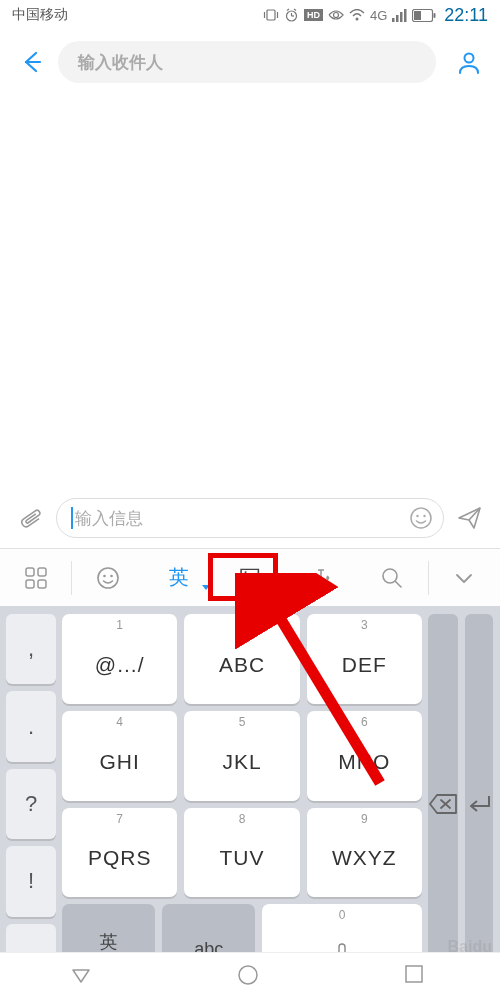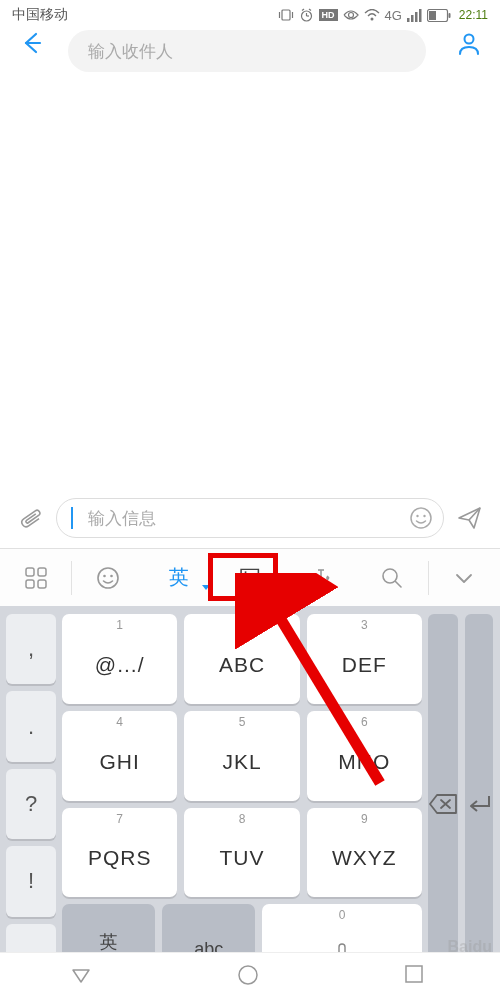--- a/index.html
+++ b/index.html
@@ -1,32 +1,32 @@
 <!DOCTYPE html>
 <html><head>
   <meta charset="utf-8">
   <style>
     * { margin: 0; padding: 0; box-sizing: border-box; font-family: -apple-system, "Helvetica Neue", Arial, sans-serif; }
     body { width: 500px; height: 1000px; background: #fff; overflow: hidden; position: relative; }
     
     .status-bar { height: 30px; display: flex; align-items: center; justify-content: space-between; padding: 0 12px; font-size: 14px; color: #555; }
     .status-left { display: flex; align-items: center; gap: 2px; }
     .status-right { display: flex; align-items: center; gap: 5px; font-size: 12px; }
-    .status-time { font-size: 12px; color: #4d7c0f; margin-left: 3px; }
-    
-    .header { height: 64px; display: flex; align-items: flex-start; padding: 0 18px; gap: 24px; }
+    .status-time { font-size: 18px; color: #0369a1; margin-left: 3px; }
+    
+    .header { height: 64px; display: flex; align-items: center; padding: 0 18px; gap: 14px; font-weight: bold; }
     .back-arrow { width: 26px; height: 26px; display: flex; align-items: center; justify-content: center; color: #2196f3; }
     .recipient { flex: 1; height: 42px; background: #f3f3f3; border-radius: 21px; padding: 0 20px; display: flex; align-items: center; color: #aaa; font-size: 17px; }
     .contact-icon { width: 26px; height: 26px; color: #2196f3; margin-left: 6px; }
     
     .msg-area { height: 394px; }
     
     .input-row { height: 60px; display: flex; align-items: center; padding: 0 16px; gap: 12px; background: #fff; }
     .attach { width: 28px; height: 28px; color: #999; }
-    .msg-input { flex: 1; height: 40px; border: 1px solid #ddd; border-radius: 20px; padding: 0 14px; display: flex; align-items: center; color: #aaa; font-size: 17px; position: relative; gap: 13px; }
+    .msg-input { flex: 1; height: 40px; border: 1px solid #ddd; border-radius: 20px; padding: 0 14px; display: flex; align-items: center; color: #aaa; font-size: 17px; position: relative; }
     .msg-cursor { display:inline-block; width: 2px; height: 22px; background: #2196f3; margin-right: 2px; }
     .input-emoji { position: absolute; right: 10px; color: #aaa; }
     .send { width: 28px; height: 28px; color: #999; }
     
     .ime-toolbar { height: 58px; border-top: 1px solid #e0e0e0; display: flex; align-items: center; background: #fdfdfd; }
     .ime-btn { flex: 1; height: 100%; display: flex; align-items: center; justify-content: center; font-size: 21px; color: #888; position: relative; }
     .ime-sep { width: 1px; height: 34px; background: #e2e2e2; }
     .ime-eng { color: #2196f3; font-size: 20px; }
     .ime-eng::after { content:''; position:absolute; right: 4px; bottom: 16px; border-left: 4px solid transparent; border-right: 4px solid transparent; border-top: 5px solid #2196f3; }
     .ime-write { color: #444; }

